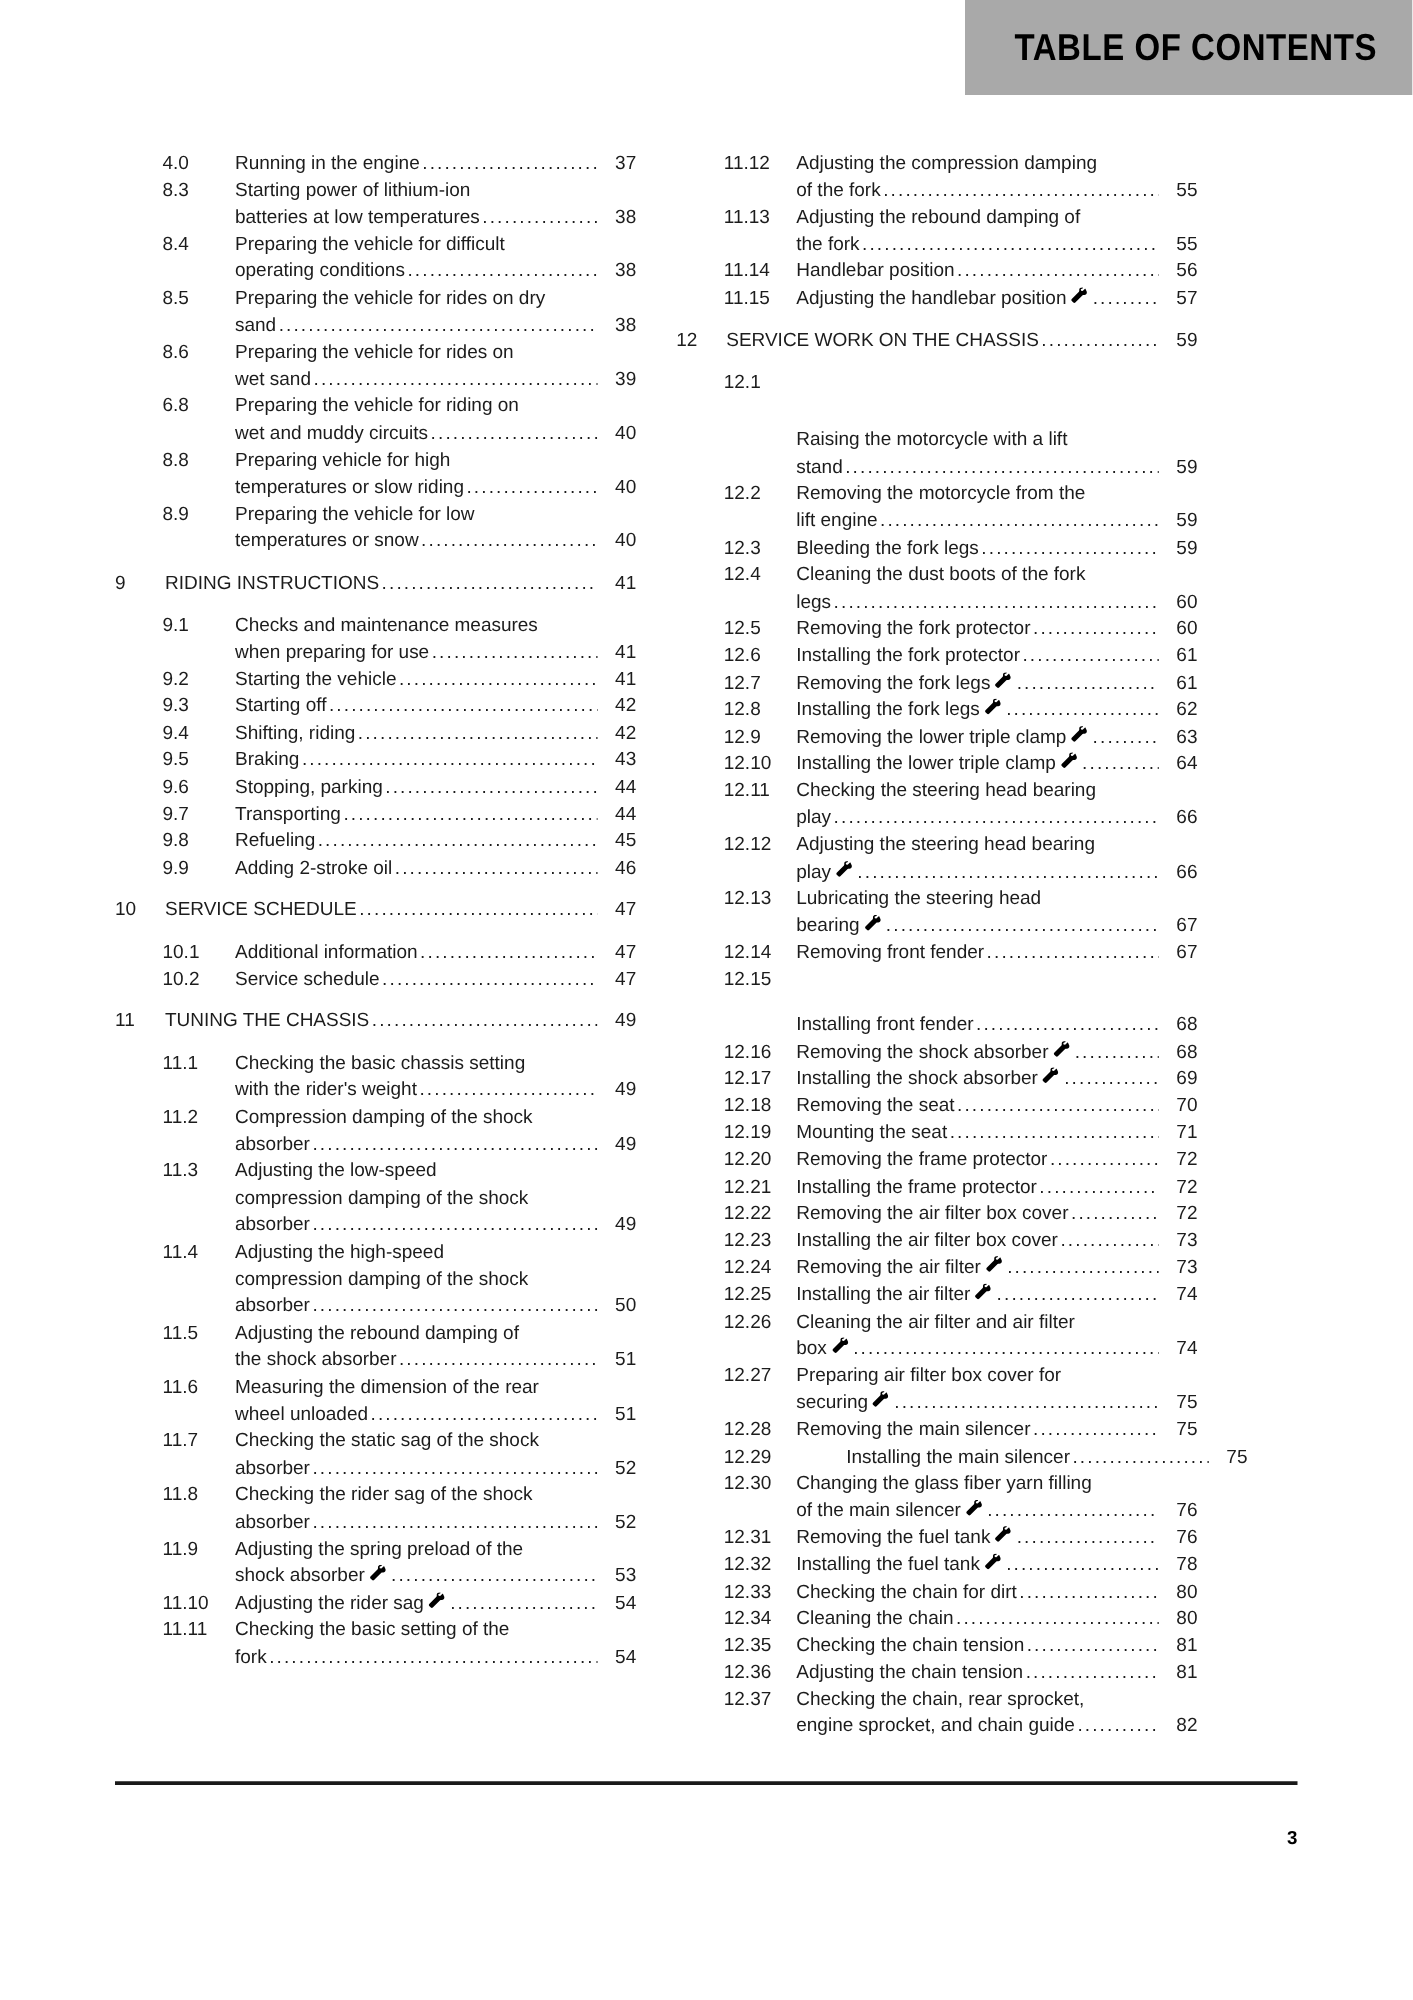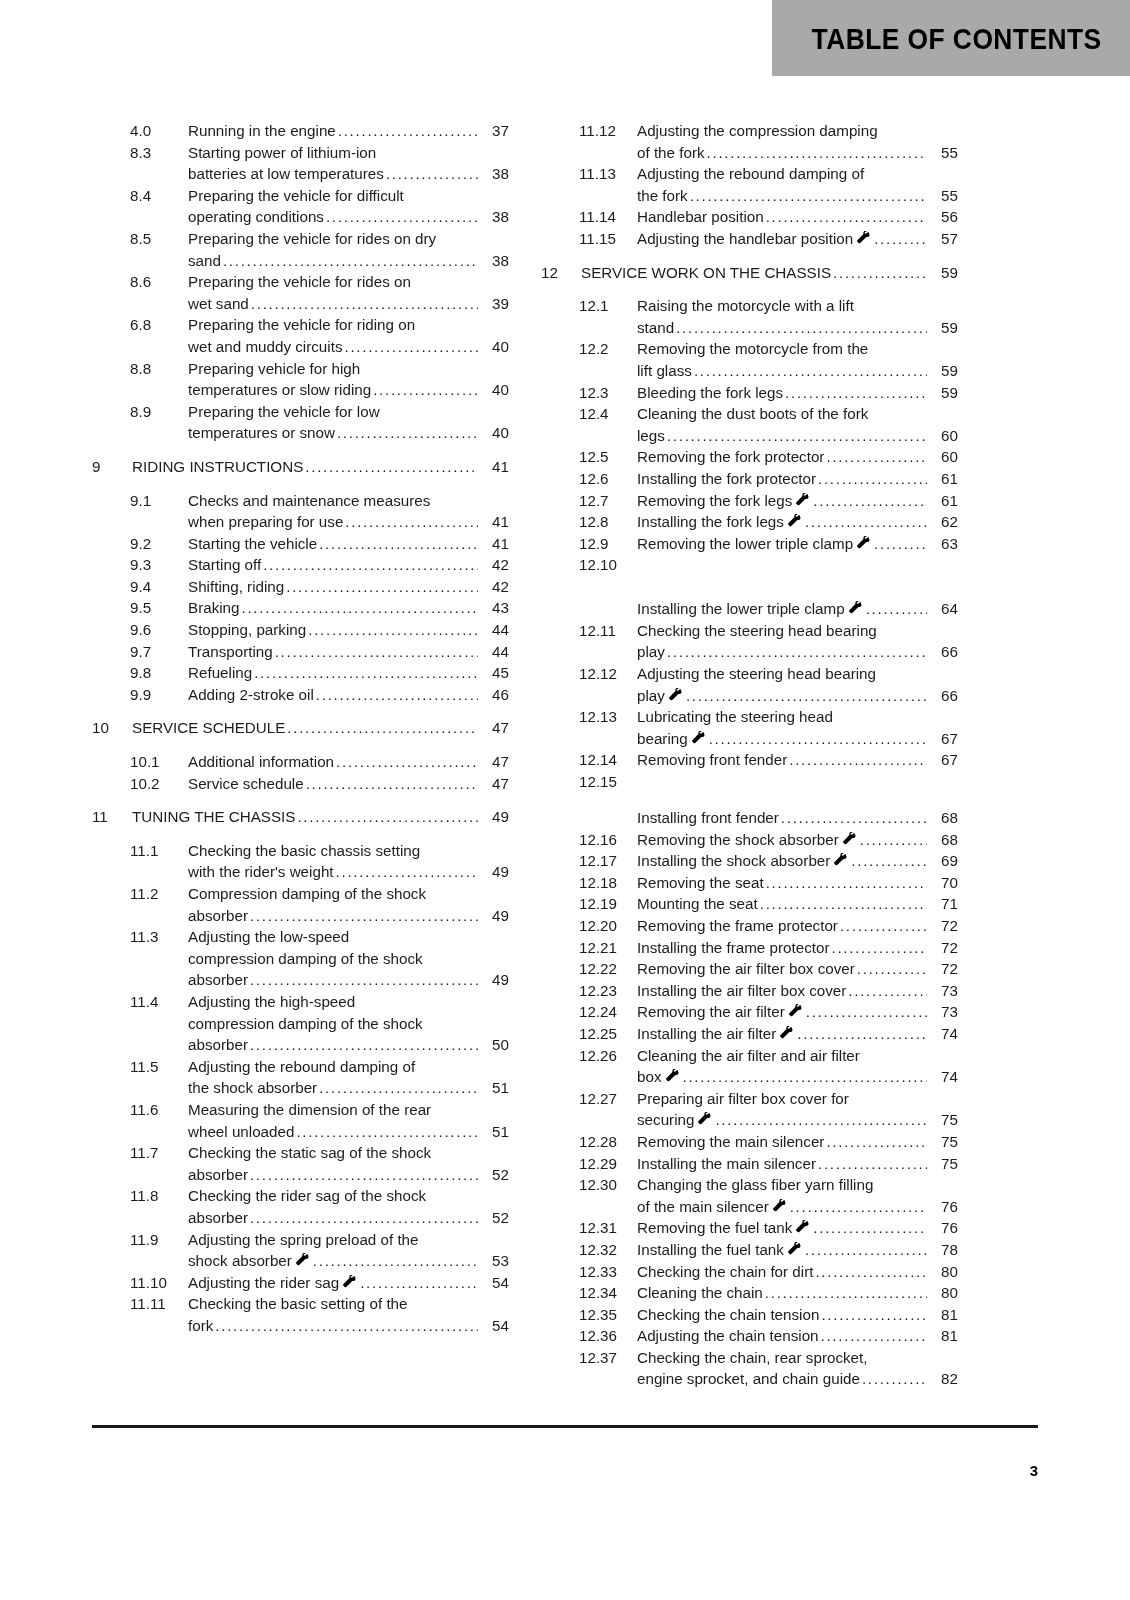--- a/index.html
+++ b/index.html
@@ -741,21 +741,21 @@
                 <span class="txt">SERVICE WORK ON THE CHASSIS</span>
                 <span class="dots">........................................................................................................................</span>
                 <span class="num-right">59</span>
               </div>
             </div>
           </div>
         </div>
         <div class="toc-entry section">
           <span class="num">12.1</span>
           <div class="entry-body">
-            <div class="lines" style="width: 100%;">
+            <div class="lines" style="width: 100%; margin-top: 46px;">
               <div class="line nodots">
                 <span class="txt">Raising the motorcycle with a lift</span>
                 <span class="dots">........................................................................................................................</span>
                 <span class="num-right"></span>
               </div>
               <div class="line">
                 <span class="txt">stand</span>
                 <span class="dots">........................................................................................................................</span>
                 <span class="num-right">59</span>
               </div>
@@ -765,21 +765,21 @@
         <div class="toc-entry section">
           <span class="num">12.2</span>
           <div class="entry-body">
             <div class="lines" style="width: 100%;">
               <div class="line nodots">
                 <span class="txt">Removing the motorcycle from the</span>
                 <span class="dots">........................................................................................................................</span>
                 <span class="num-right"></span>
               </div>
               <div class="line">
-                <span class="txt">lift glass</span>
+                <span class="txt">lift engine</span>
                 <span class="dots">........................................................................................................................</span>
                 <span class="num-right">59</span>
               </div>
             </div>
           </div>
         </div>
         <div class="toc-entry section">
           <span class="num">12.3</span>
           <div class="entry-body">
             <div class="lines" style="width: 100%;">
@@ -879,21 +879,21 @@
                 </span>
                 <span class="dots">........................................................................................................................</span>
                 <span class="num-right">63</span>
               </div>
             </div>
           </div>
         </div>
         <div class="toc-entry section">
           <span class="num">12.10</span>
           <div class="entry-body">
-            <div class="lines" style="width: 100%; margin-top: 44px;">
+            <div class="lines" style="width: 100%;">
               <div class="line">
                 <span class="txt">Installing the lower triple clamp</span>
                 <span class="wrench-icon">
                   <svg viewBox="0 0 16 16" width="14" height="13" xmlns="http://www.w3.org/2000/svg">
                     <path d="M14.8 1.6c-.1-.4-.6-.5-.9-.2l-2.1 2.1-1.5-.3-.3-1.5L12.1.7c.3-.3.2-.8-.2-.9C10.1-.6 8.2.8 8.5 2.7c.1.5 0 1-.3 1.4L1.1 11.3c-.5.5-.5 1.3 0 1.9l1.6 1.6c.5.5 1.4.5 1.9 0l7.2-7.1c.4-.3.9-.5 1.4-.4 1.9.3 3.3-1.6 2.6-3.4z"></path>
                   </svg>
                 </span>
                 <span class="dots">........................................................................................................................</span>
                 <span class="num-right">64</span>
               </div>
@@ -1177,21 +1177,21 @@
                 <span class="txt">Removing the main silencer</span>
                 <span class="dots">........................................................................................................................</span>
                 <span class="num-right">75</span>
               </div>
             </div>
           </div>
         </div>
         <div class="toc-entry section">
           <span class="num">12.29</span>
           <div class="entry-body">
-            <div class="lines" style="width: 100%;">
+            <div class="lines" style="width: 100%; margin-left: 40px;">
               <div class="line">
                 <span class="txt">Installing the main silencer</span>
                 <span class="dots">........................................................................................................................</span>
                 <span class="num-right">75</span>
               </div>
             </div>
           </div>
         </div>
         <div class="toc-entry section">
           <span class="num">12.30</span>

